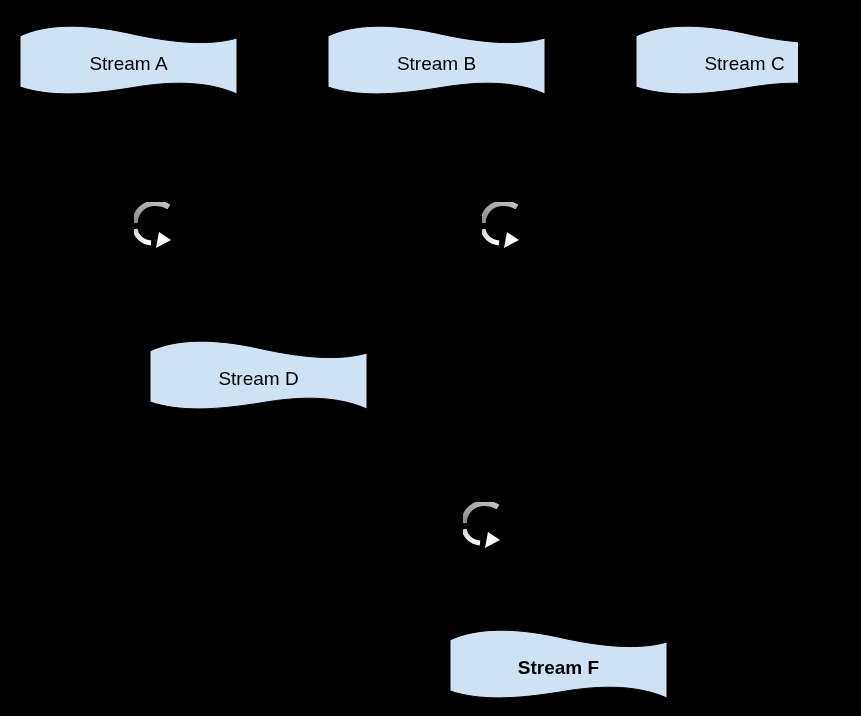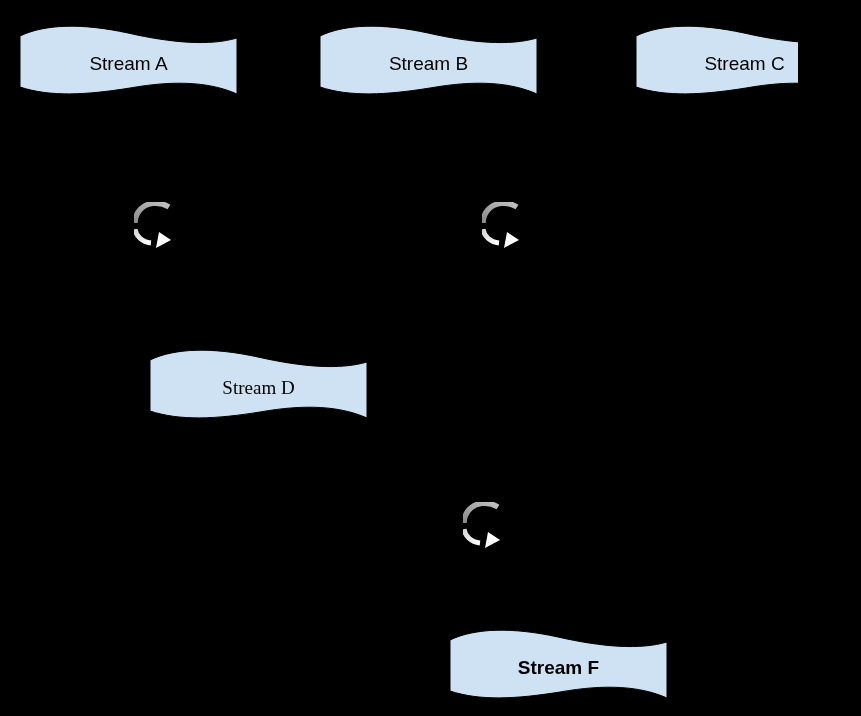--- a/index.html
+++ b/index.html
@@ -43,23 +43,23 @@
   .node .label {
     position: relative;
     z-index: 1;
     color: var(--node-text);
     font-size: 19px;
     line-height: 1;
     padding-top: 5px;
     white-space: nowrap;
   }
   .node-a { left: 20px;  top: 25px; }
-  .node-b { left: 320px; top: 25px; }
+  .node-b { left: 328px; top: 25px; }
   .node-c { left: 636px; top: 25px; }
-  .node-d { left: 150px; top: 349px; font-family: Liberation Serif, serif; }
+  .node-d { left: 150px; top: 340px; }
   .node-e { left: 450px; top: 349px; }
   .node-f { left: 450px; top: 629px; font-weight: bold; }
 
   .loop-icon {
     position: absolute;
     width: 37px;
     height: 46px;
   }
   .loop-1 { left: 134px; top: 202px; }
   .loop-2 { left: 482px; top: 202px; }

